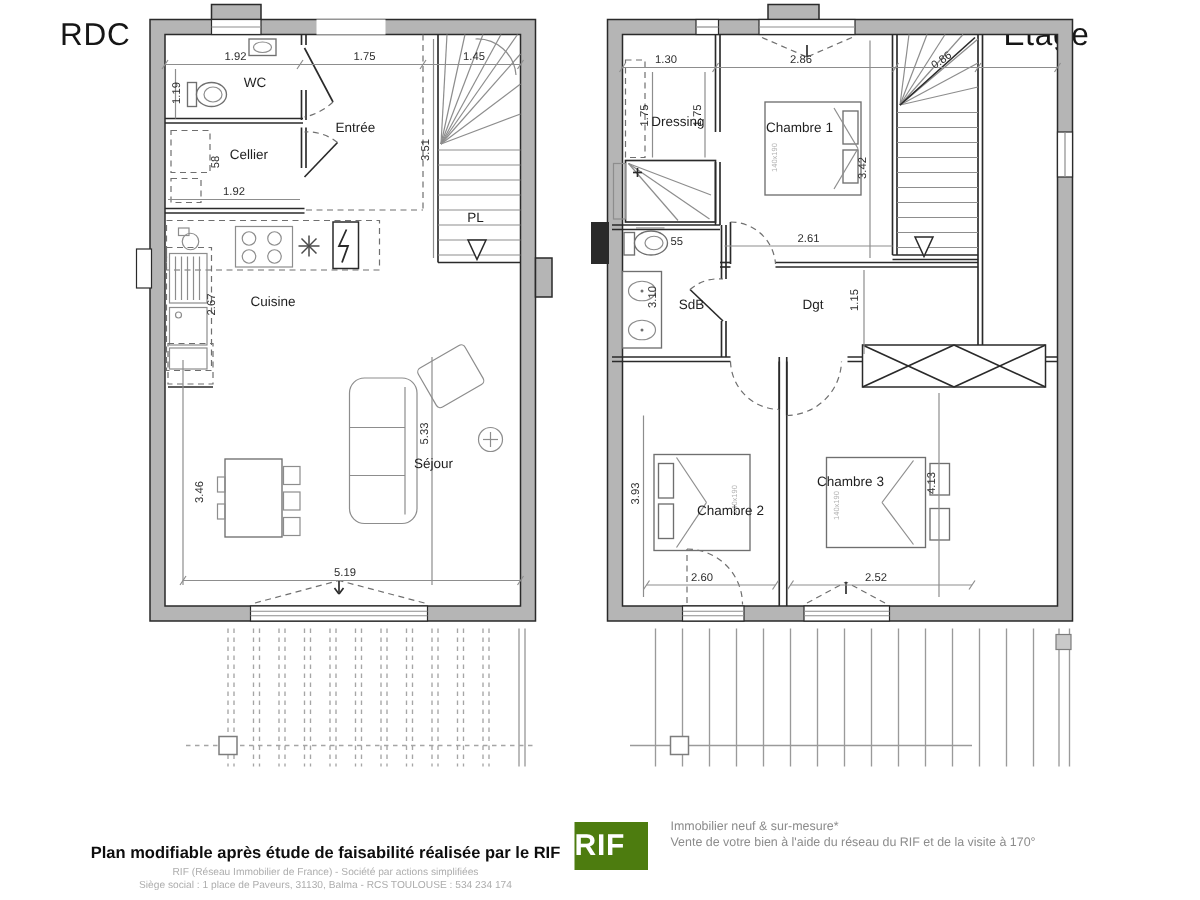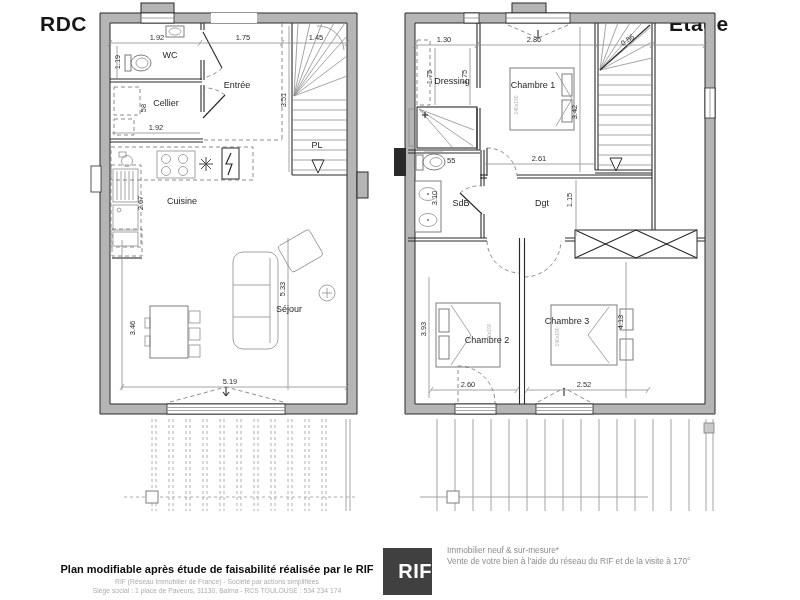--- a/index.html
+++ b/index.html
@@ -1,18 +1,18 @@
 <!DOCTYPE html>
 <html><head>
 <meta charset="utf-8">
 <style>
   html,body{margin:0;padding:0;background:#ffffff;}
   .page{position:relative;width:800px;height:600px;background:#ffffff;overflow:hidden;
         font-family:"Liberation Sans",sans-serif;}
-  .plan-title{position:absolute;font-size:21px;font-weight:700;color:#161616;letter-spacing:0.5px;}
+  .plan-title{position:absolute;font-size:21px;font-weight:400;color:#161616;letter-spacing:0.5px;}
   #title-rdc{left:40px;top:12px;}
   #title-etage{left:669px;top:12px;}
   svg{position:absolute;left:0;top:0;}
 
   
   .wall{fill:#b5b5b5;stroke:#2a2a2a;stroke-width:1;}
   .thin{fill:none;stroke:#2a2a2a;stroke-width:1.1;}
   .lt{fill:none;stroke:#8d8d8d;stroke-width:0.8;}
   .dl{fill:none;stroke:#6f6f6f;stroke-width:0.8;stroke-dasharray:4 3;}
   .furn{fill:#ffffff;stroke:#6f6f6f;stroke-width:0.9;}
@@ -21,22 +21,22 @@
   .deckd{stroke:#a5a5a5;stroke-width:0.9;fill:none;stroke-dasharray:3 3;}
   .dim{font:7.5px "Liberation Sans",sans-serif;fill:#2e2e2e;}
   .room{font:9px "Liberation Sans",sans-serif;fill:#1f1f1f;}
   .bedsize{font:5px "Liberation Sans",sans-serif;fill:#b0b0b0;}
   text{user-select:none;}
 
   
   .f-left{position:absolute;left:60px;top:563px;width:314px;text-align:center;}
   .f-title{font-size:11px;font-weight:bold;color:#0d0d0d;}
   .f-sub{font-size:6.8px;color:#adadad;line-height:8.5px;margin-top:3px;}
-  .logo{position:absolute;left:383px;top:548px;width:49px;height:47px;background:#404040;
-        color:#ffffff;display:flex;align-items:center;justify-content:flex-end;
+  .logo{position:absolute;left:383px;top:548px;width:49px;height:32px;background:#4d7c0f;
+        color:#ffffff;display:flex;align-items:center;justify-content:flex-start;
         font-size:20px;font-weight:bold;letter-spacing:0.5px;}
   .f-right{position:absolute;left:447px;top:545px;width:310px;font-size:8.3px;color:#8c8c8c;line-height:10.8px;}
 </style>
 </head>
 <body>
 
 <div class="page">
 
   <div class="plan-title" id="title-rdc">RDC</div>
   <div class="plan-title" id="title-etage">Etage</div>

